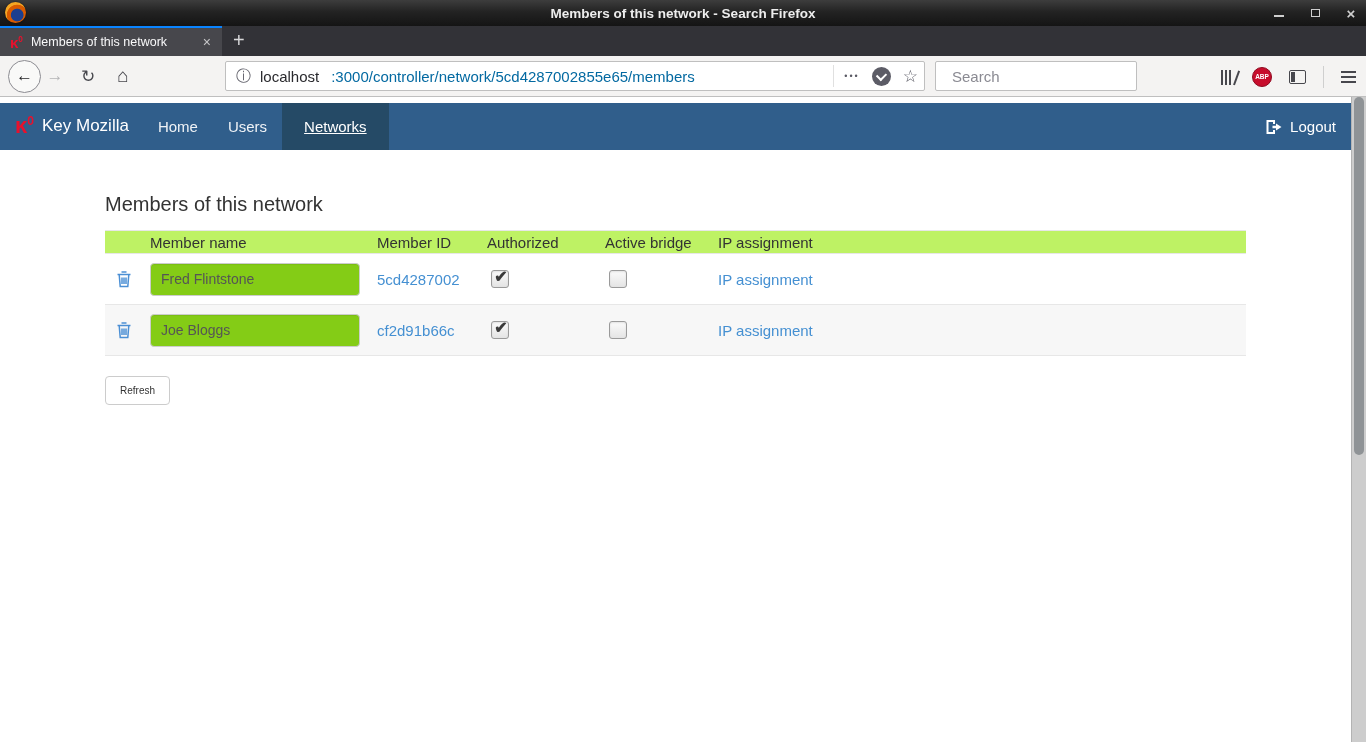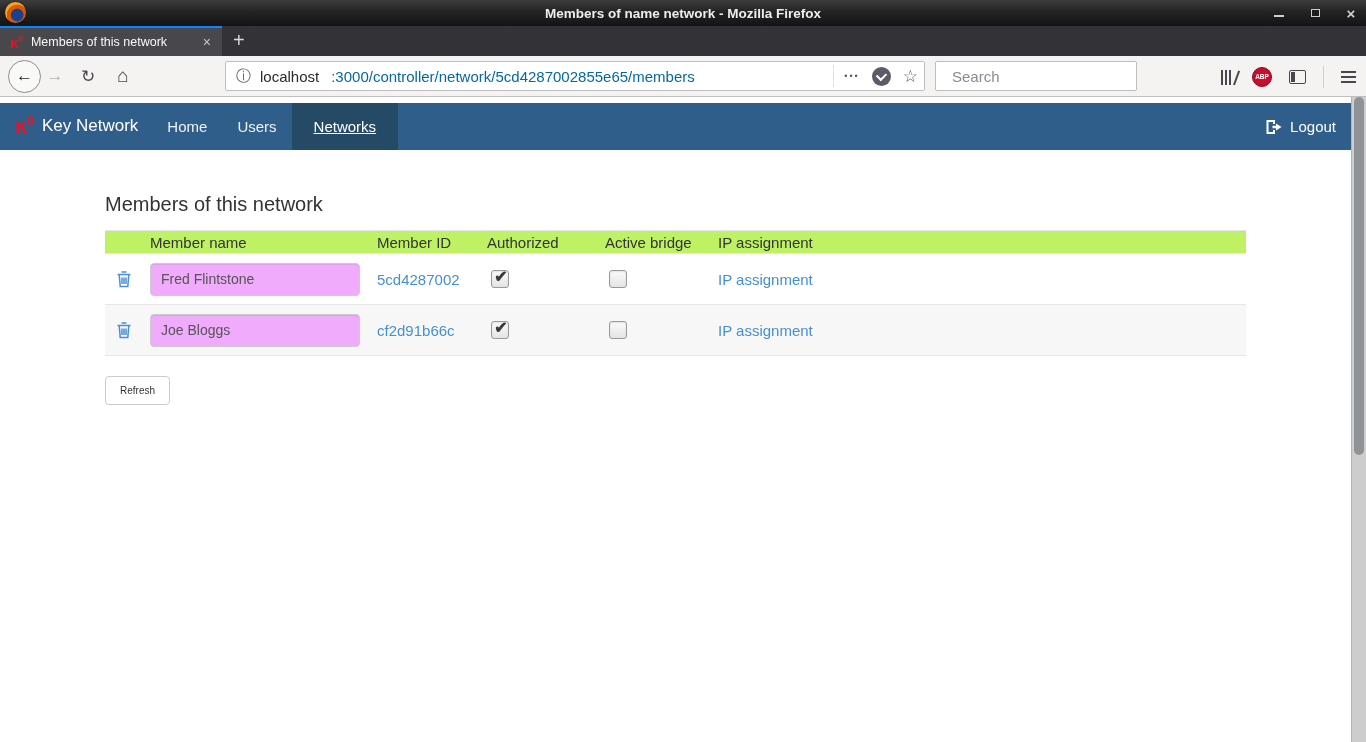--- a/index.html
+++ b/index.html
@@ -106,21 +106,21 @@
   .tbody-row.striped { background:#f7f7f7; }
   .col-del { width:45px; display:flex; align-items:center; padding-left:11px; }
   .col-name { width:227px; }
   .col-id { width:110px; }
   .col-auth { width:118px; }
   .col-bridge { width:113px; }
   .col-ip { flex:1; }
   .trash-btn { background:none; border:none; cursor:pointer; padding:0; line-height:0; }
   .name-input { width:210px; height:33px; border:1px solid #ccc; border-radius:4px; padding:0 10px;
     font-size:14px; color:#555; font-family:"Liberation Sans", sans-serif;
-    box-shadow:inset 0 1px 1px rgba(0,0,0,.075); outline:none; background:#f0abfc; }
+    box-shadow:inset 0 1px 1px rgba(0,0,0,.075); outline:none; background:#84cc16; }
   a.blue-link { color:var(--link_blue,#4590d2); text-decoration:none; cursor:pointer; }
   .checkbox { width:18px; height:18px; border:1px solid #9a9a9a; border-radius:3px;
     background:linear-gradient(#fbfbfb,#e4e4e4); box-shadow:inset 0 1px 2px rgba(0,0,0,.1);
     display:flex; align-items:center; justify-content:center; margin-left:4px;
     font-size:16px; font-weight:bold; color:#3a3a3a; cursor:pointer; line-height:1; }
   .checkbox span { transform:translate(1px,-2px); }
   .btn-refresh { margin-top:20px; padding:8px 14px; font-size:10px; }
 
   
   .scrollbar { position:absolute; right:0; top:97px; width:15px; height:645px; background:#cdcdcd;
@@ -128,21 +128,21 @@
   .scroll-thumb { position:absolute; left:2px; right:2px; top:0; height:358px; background:#8f9396;
     border-radius:5px; cursor:pointer; }
 </style>
 </head>
 <body>
 
 <div id="screen">
 
   <div class="titlebar">
     <span class="ff-logo"></span>
-    <div class="win-title">Members of name network - Mozilla Firefox</div>
+    <div class="win-title">Members of this network - Search Firefox</div>
     <div class="win-controls">
       <span class="wc">
           <i class="bar"></i>
         </span>
       <span class="wc">
           <i class="sq"></i>
         </span>
       <span class="wc close">×</span>
     </div>
   </div>
@@ -196,21 +196,21 @@
           <i></i>
         </span>
     </div>
   </div>
 
   <div class="page">
 
     <div class="appnav">
       <div class="brand">
         <span class="key-logo"><span>ĸ</span><sup>0</sup></span>
-        <span class="brand-name">Key Network</span>
+        <span class="brand-name">Key Mozilla</span>
       </div>
       <div class="nav-items">
         <span class="nav-item">Home</span>
         <span class="nav-item">Users</span>
         <span class="nav-item active">Networks</span>
       </div>
       <div class="logout">
         <svg width="18" height="16" viewBox="0 0 18 16" fill="#fff">
             <path d="M1.5 1h8.5v4h-2V3h-4.5v10H8v-2h2v4H1.5z"></path>
             <path d="M11 4.5l5.5 3.5-5.5 3.5V9.2H7.5V6.8H11z"></path>

